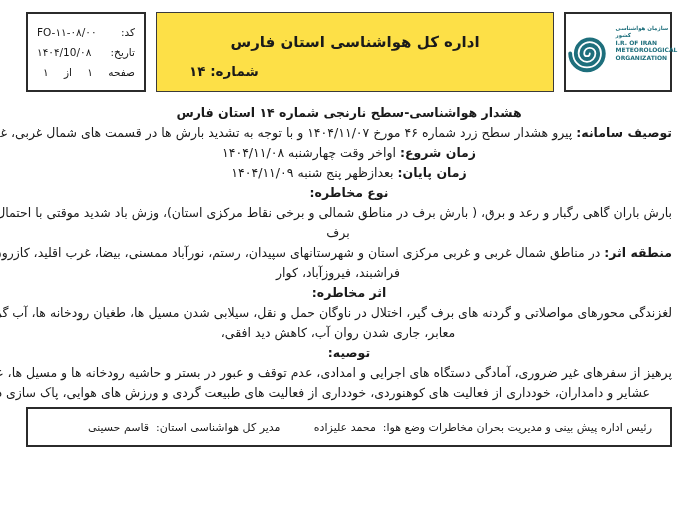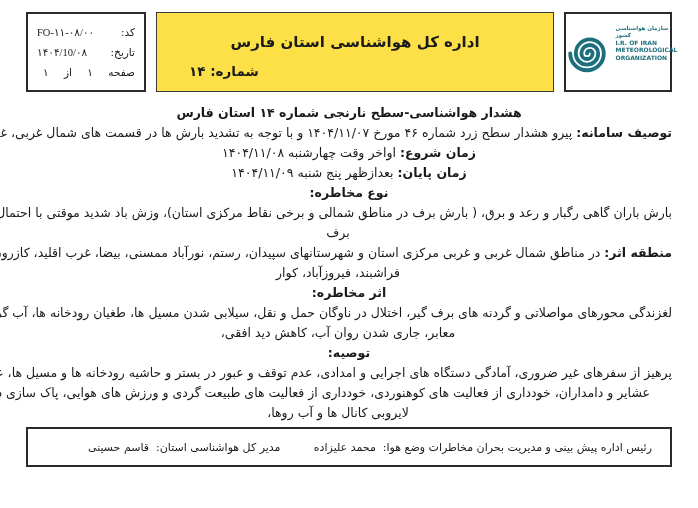--- a/index.html
+++ b/index.html
@@ -29,21 +29,21 @@
   .warn-row { display:flex; align-items:center; justify-content:space-between;
     font-weight:bold; font-size:13.5px; padding:0 22px; }
   .warn-spacer { width:64px; }
   .meta-box {
     width:120px; border:2px solid #2b2b2b; background:#fff;
     display:flex; flex-direction:column; justify-content:space-evenly;
     padding:4px 9px; font-size:10.5px;
   }
   .meta-row { display:flex; justify-content:space-between; align-items:center; }
   .meta-row .lbl { font-weight:normal; }
-  .ltr { direction:ltr; unicode-bidi:isolate;font-family:Liberation Serif, serif; }
+  .ltr { direction:ltr; unicode-bidi:isolate; }
   .page-row { display:flex; justify-content:space-between; padding-left:6px; }
   
   .doc-body { margin-top:11px; font-size:12.5px; }
   .line { line-height:20px; white-space:nowrap;text-align:center; }
   .cont { padding-right:22px; }
   .doc-title { font-weight:bold; }
   b.sec { font-weight:bold;margin-top:32px; }
   
   .footer {
     margin-top:4px; border:2px solid #2b2b2b; height:40px;
@@ -126,21 +126,20 @@
     </div>
     <div class="line cont">فراشبند، فیروزآباد، کوار</div>
 
     <div class="line doc-title">اثر مخاطره:</div>
     <div class="line">لغزندگی محورهای مواصلاتی و گردنه های برف گیر، اختلال در ناوگان حمل و نقل، سیلابی شدن مسیل ها، طغیان رودخانه ها، آب گرفتگی</div>
     <div class="line cont">معابر، جاری شدن روان آب، کاهش دید افقی،</div>
 
     <div class="line doc-title">توصیه:</div>
     <div class="line">پرهیز از سفرهای غیر ضروری، آمادگی دستگاه های اجرایی و امدادی، عدم توقف و عبور در بستر و حاشیه رودخانه ها و مسیل ها، عدم تردد</div>
     <div class="line cont">عشایر و دامداران، خودداری از فعالیت های کوهنوردی، خودداری از فعالیت های طبیعت گردی و ورزش های هوایی، پاک سازی دهانه پل ها،</div>
-    <div class="line cont">لایروبی کانال ها و آب روها،</div>
   </div>
 
   <div class="footer">
     <div class="sig">
       <span>رئیس اداره پیش بینی و مدیریت بحران مخاطرات وضع هوا:</span>
       <span>محمد  علیزاده</span>
     </div>
     <div class="sig">
       <span>مدیر کل هواشناسی استان:</span>
       <span>قاسم حسینی</span>

